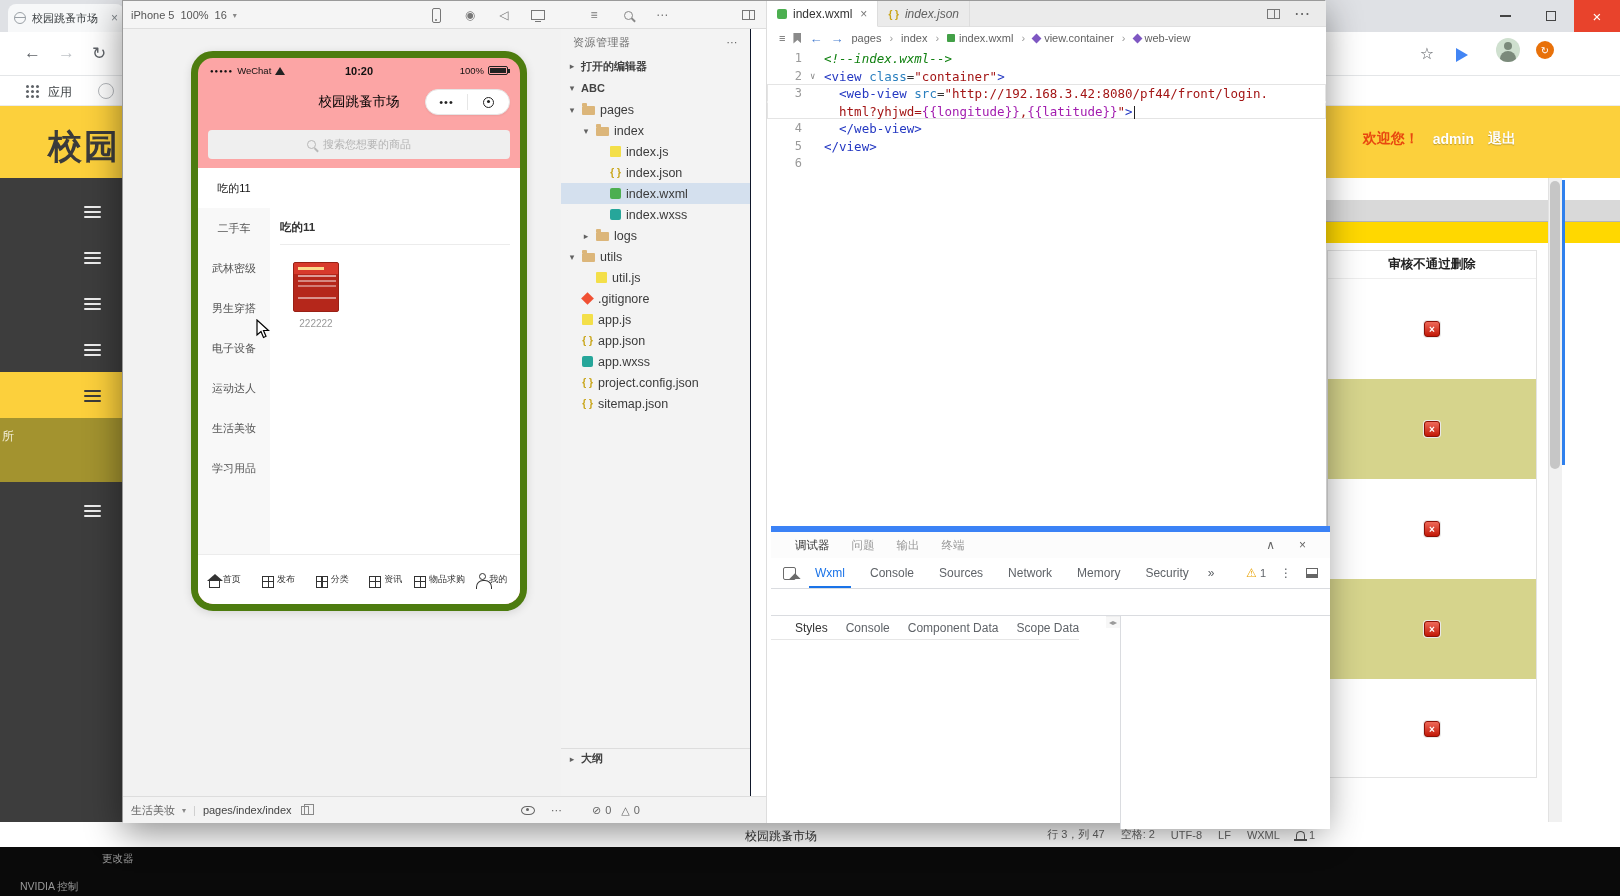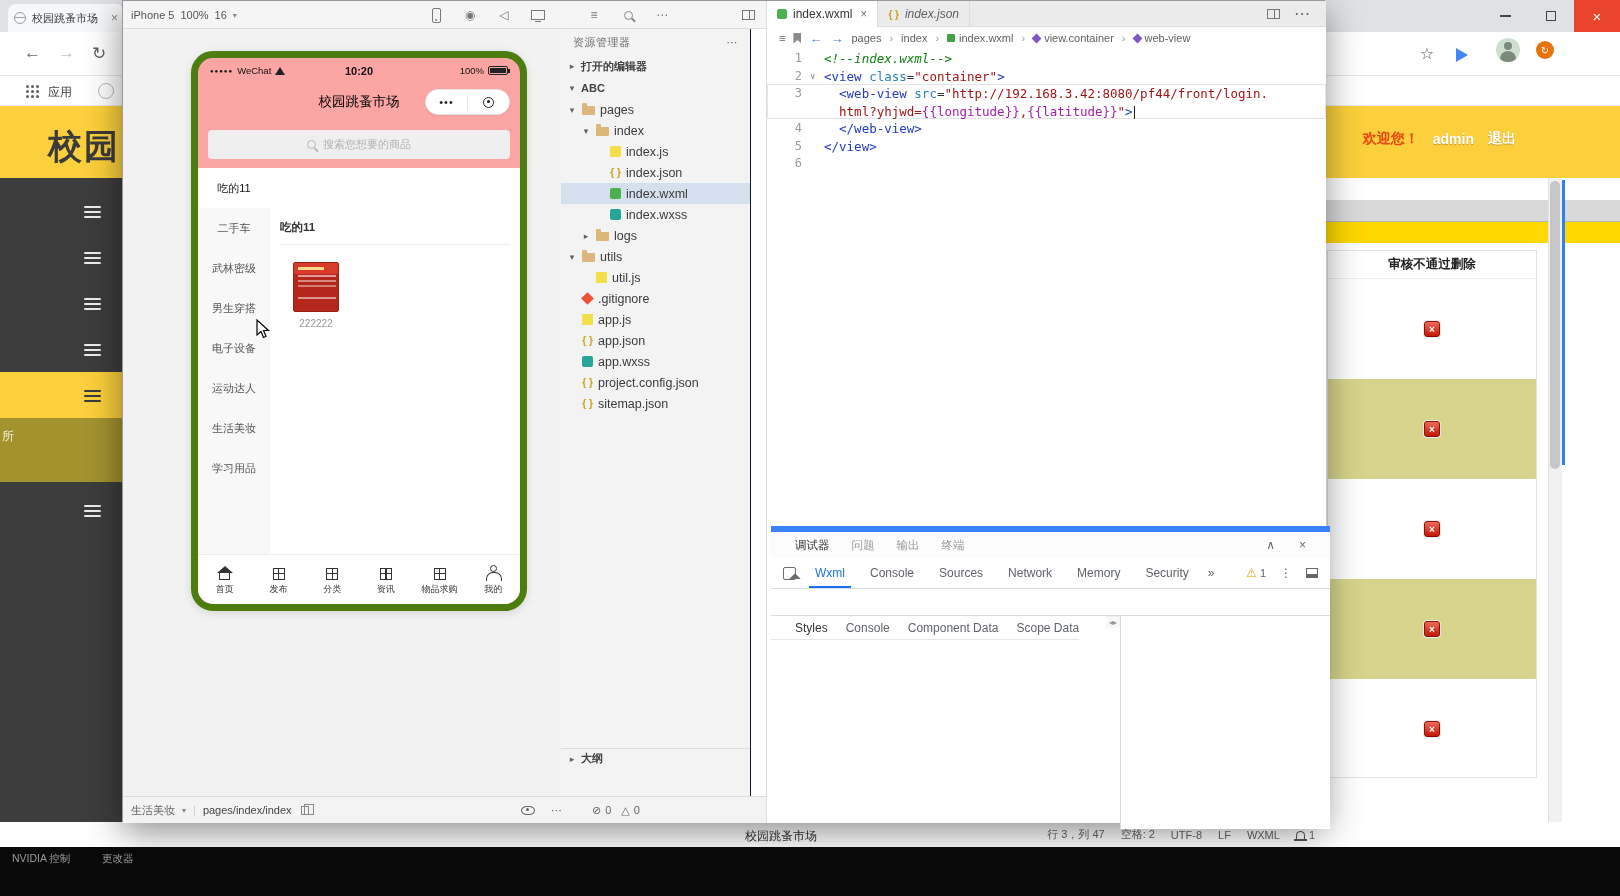--- a/index.html
+++ b/index.html
@@ -110,21 +110,21 @@
   .cat-item.active { background:#fff; color:#111; }
   .ph-content { flex:1; background:#fff; padding:52px 10px 0 10px; position:relative; }
   .sec-title { font-size:11.5px; font-weight:bold; color:#333; }
   .sec-hr { height:1px; background:#ececec; margin-top:9px; }
   .product { margin-top:17px; width:46px; margin-left:13px; }
   .p-img { width:46px; height:50px; background:linear-gradient(#d83a2c 0 22%, #b5271b 22% 100%); border:1px solid #992015; border-radius:2px; position:relative; overflow:hidden; }
   .p-img::before { content:""; position:absolute; left:4px; top:4px; width:26px; height:3px; background:rgba(255,235,150,.9); }
   .p-img::after { content:""; position:absolute; left:4px; top:12px; width:38px; height:2px; background:rgba(255,255,255,.55); box-shadow:0 5px 0 rgba(255,255,255,.45), 0 10px 0 rgba(255,255,255,.4), 0 22px 0 rgba(255,255,255,.5); }
   .p-cap { margin-top:6px; text-align:center; font-size:10px; color:#999; }
   .ph-tabbar { position:absolute; left:0; bottom:0; width:100%; height:50px; border-top:1px solid #ececec; background:#fff; display:flex; }
-  .tb-item { flex:1; display:flex; flex-direction:column; align-items:center; justify-content:center; gap:3px; }
+  .tb-item { flex:1; display:flex; flex-direction:row; align-items:center; justify-content:center; gap:3px; }
   .tb-label { font-size:9px; color:#333; white-space:nowrap; }
   .ti-box { height:16px; display:flex; align-items:flex-end; justify-content:center; }
   .ti-home { width:11px; height:7px; border:1.3px solid #333; border-top:none; position:relative; }
   .ti-home::before { content:""; position:absolute; left:-3.3px; top:-7px; width:0; height:0; border-left:8px solid transparent; border-right:8px solid transparent; border-bottom:7px solid #333; }
   .ti-grid { width:12px; height:12px; border:1.3px solid #333; position:relative; }
   .ti-grid::before { content:""; position:absolute; left:4.6px; top:0; bottom:0; width:1.3px; background:#333; }
   .ti-grid::after { content:""; position:absolute; top:4.6px; left:0; right:0; height:1.3px; background:#333; }
   .ti-user { width:7px; height:7px; border:1.3px solid #333; border-radius:50%; position:relative; margin-bottom:8px; }
   .ti-user::after { content:""; position:absolute; top:6px; left:-4.5px; width:14px; height:8px; border:1.3px solid #333; border-bottom:none; border-radius:7px 7px 0 0; }
   .mouse-cursor { position:absolute; left:133px; top:290px; }
@@ -320,21 +320,21 @@
         <span class="st-item">LF</span>
         <span class="st-item">WXML</span>
         <span class="st-bell">
           <span class="i-bell"></span>
           <span>1</span>
         </span>
       </div>
   </div>
 
   <div class="taskbar">
-    <span class="tb-txt" style="left:12px;">NVIDIA 控制</span>
+    <span class="tb-txt" style="left:20px;margin-top:28px;">NVIDIA 控制</span>
     <span class="tb-txt" style="left:102px;">更改器</span>
   </div>
 
   <div class="devtools">
 
     <div class="dt-toolbar">
       <div class="devsel">
         <span>iPhone 5</span>
         <span>100%</span>
         <span>16</span>

